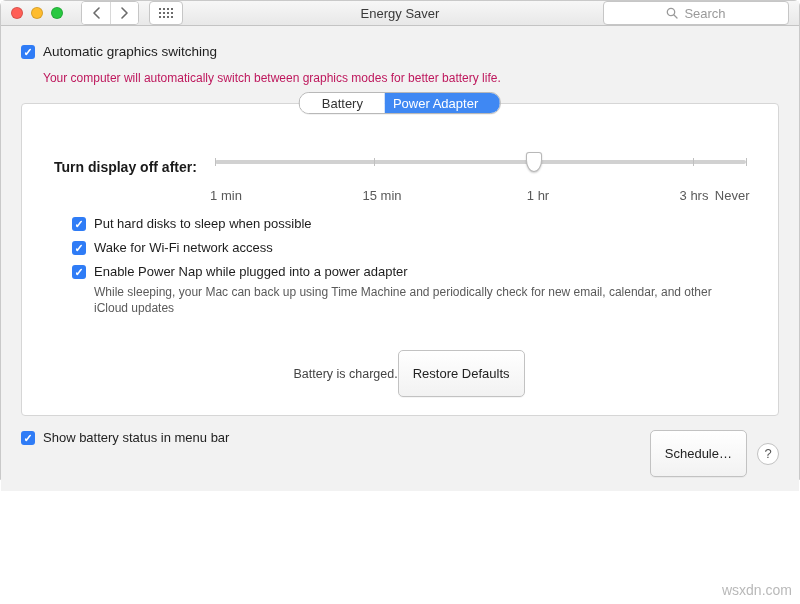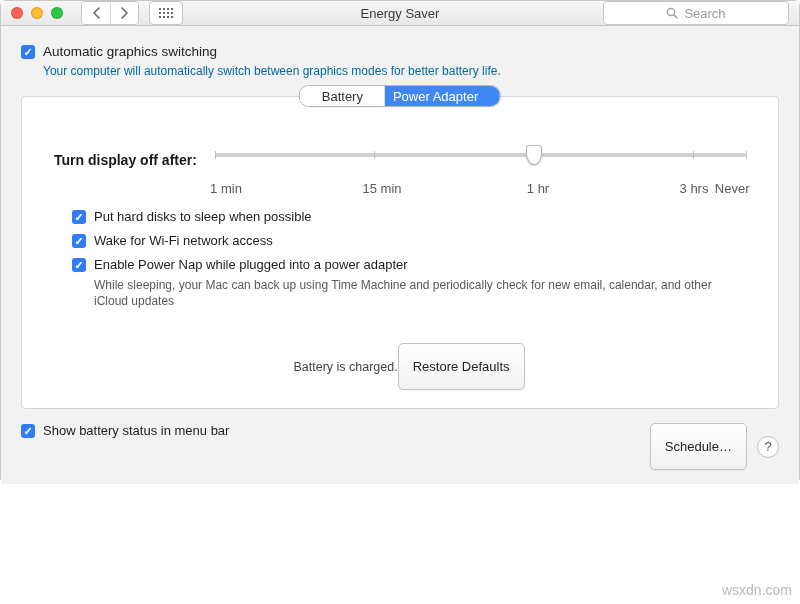--- a/index.html
+++ b/index.html
@@ -98,21 +98,21 @@
       border-radius: 3px;
       background: #2f7cf6;
       display: flex; align-items: center; justify-content: center;
       color: #fff;
       font-size: 11px;
       line-height: 1;
       margin-top: 1px;
     }
     .checkbox::before { content: "✓"; font-weight: 700; }
     .auto-label { font-size: 13.5px; color: #222; }
-    .auto-desc { font-size: 12px; color: #0369a1; margin-left: 22px; margin-top: 3px; }
+    .auto-desc { font-size: 12px; color: #be185d; margin-left: 22px; margin-top: 10px; }
     .panel {
       margin-top: 18px;
       background: #fff;
       border: 1px solid #d6d6d6;
       border-radius: 4px;
       position: relative;
       padding: 46px 32px 18px 32px;
     }
     .seg {
       position: absolute;

